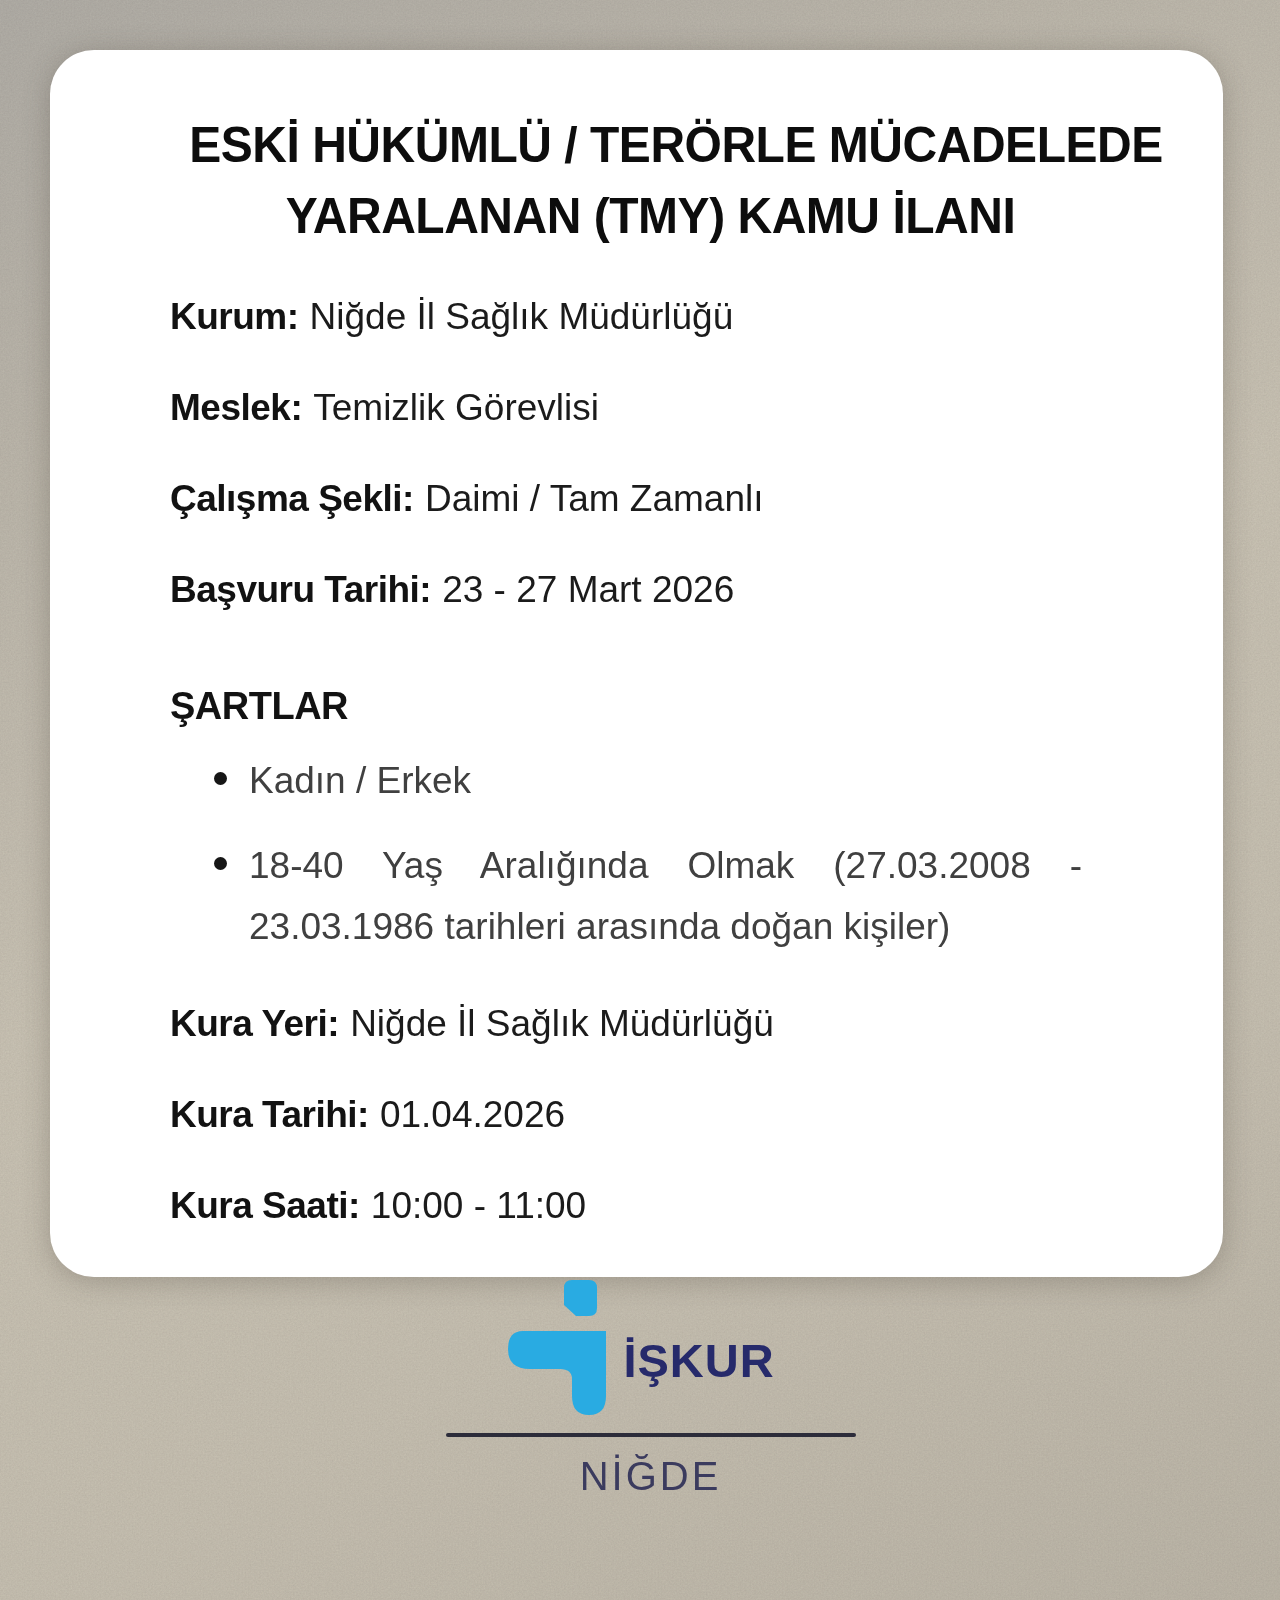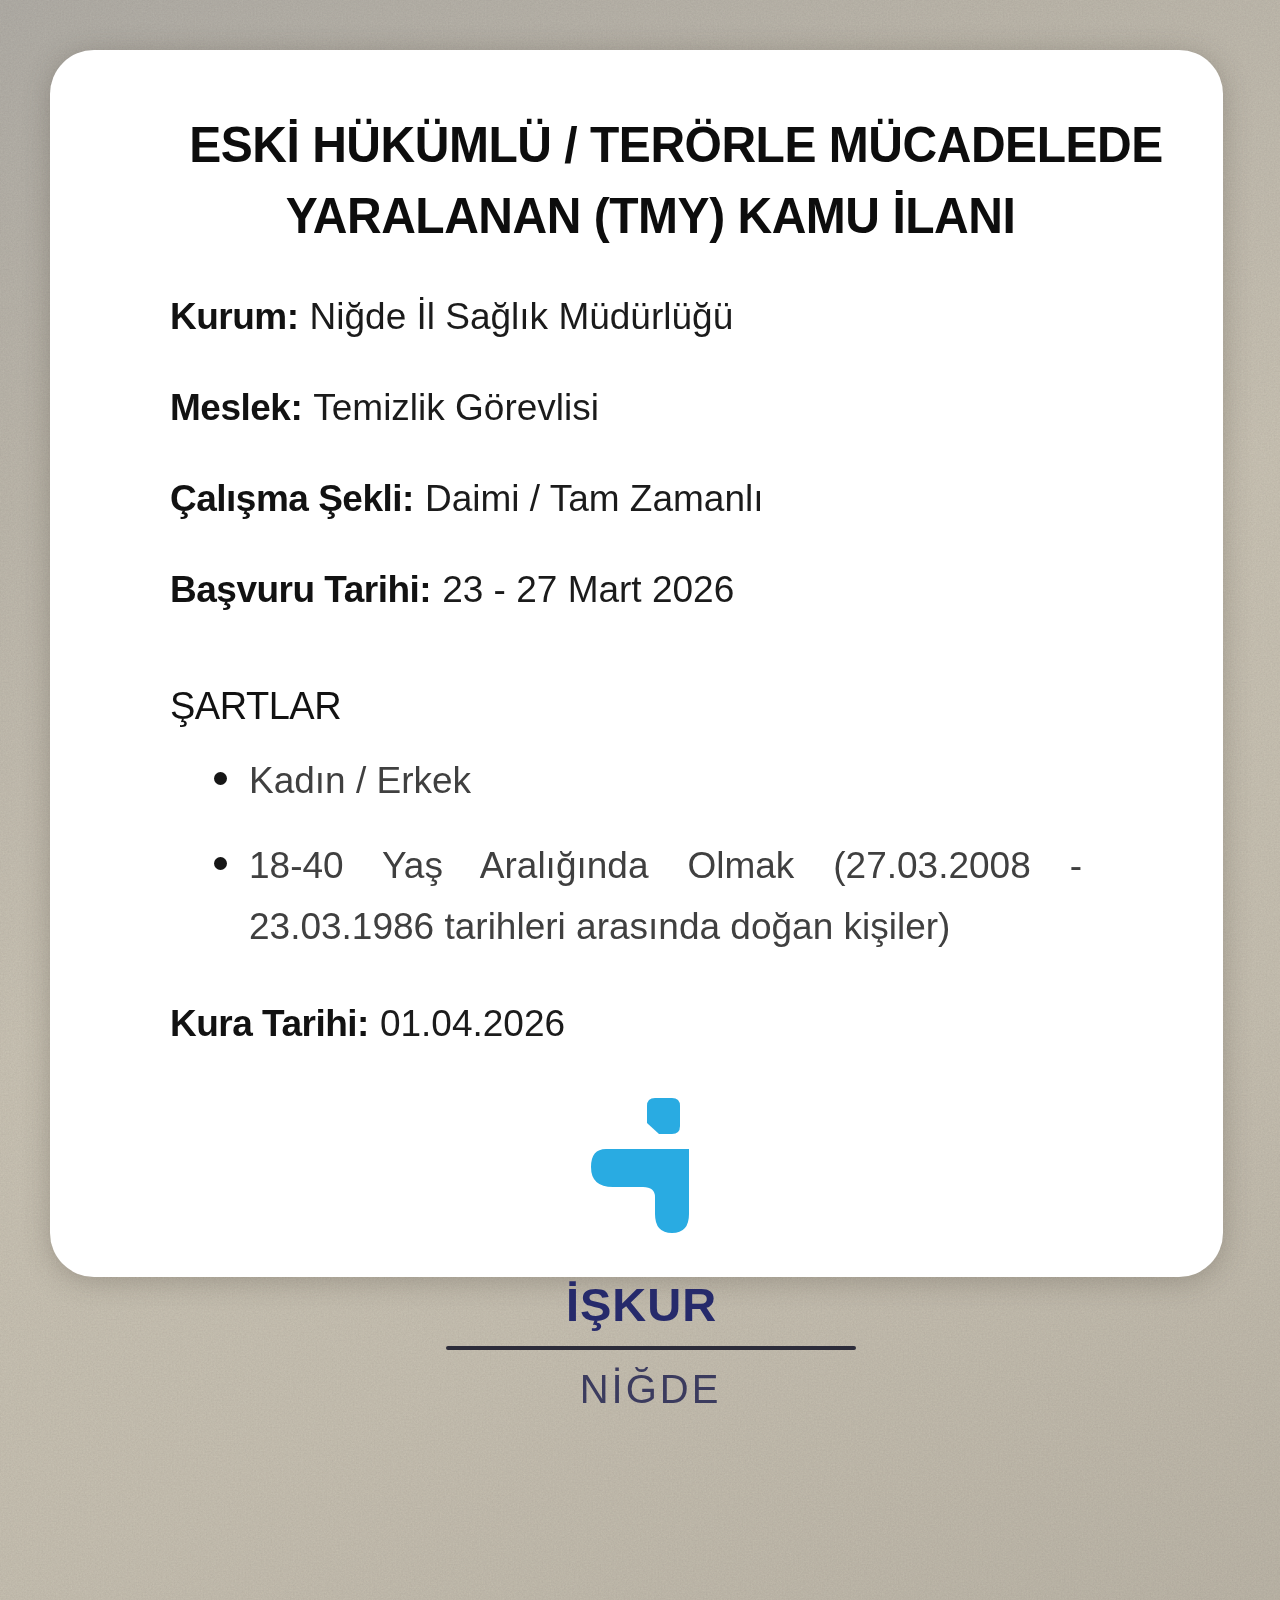--- a/index.html
+++ b/index.html
@@ -32,37 +32,37 @@
   }
   .title span{display:block;}
 
   
   .field{font-size:37px;line-height:42px;margin-bottom:49px;}
   .field .lbl{font-weight:700;margin-right:11px;letter-spacing:-0.5px;}
   .field .val{font-weight:400;color:#1b1b1b;}
 
   
   .conditions{margin-top:74px;}
-  .cond-heading{font-size:38px;font-weight:400;letter-spacing:-0.5px;margin-bottom:22px;}
+  .cond-heading{font-size:38px;font-weight:700;letter-spacing:-0.5px;margin-bottom:22px;}
   .cond-list{margin:0;padding:0;list-style:none;width:912px;}
   .cond-item{display:flex;align-items:flex-start;margin-bottom:24px;}
   .bullet-dot{
     width:13px;height:13px;border-radius:50%;background:#161616;
     margin:22px 22px 0 44px;flex:0 0 auto;
   }
   .cond-text{
     flex:1;font-size:37px;line-height:61px;font-weight:400;color:#404040;
     text-align:justify;
   }
 
   .footer-fields{margin-top:46px;}
 
   
   .logo-block{margin-top:34px;display:flex;flex-direction:column;align-items:center;}
-  .logo-row{display:flex;align-items:center;gap:14px;margin-left:-18px;flex-direction:column;}
+  .logo-row{display:flex;align-items:center;gap:14px;margin-left:-18px;}
   .logo-mark{width:101px;height:143px;display:block;}
   .logo-word{
     font-size:47px;font-weight:700;letter-spacing:1px;color:#262a6b;
     padding-top:26px;
   }
   .logo-divider{width:410px;height:4px;background:#2c2c3a;margin-top:14px;border-radius:2px;}
   .logo-province{
     margin-top:17px;font-size:40px;font-weight:400;letter-spacing:3px;color:#3b3b5e;
   }
 </style>
@@ -116,21 +116,27 @@
         </li>
         <li class="cond-item">
           <span class="bullet-dot"></span>
           <span class="cond-text">18-40 Yaş Aralığında Olmak (27.03.2008 - 23.03.1986 tarihleri arasında doğan kişiler)</span>
         </li>
       </ul>
     </div>
 
     <div class="footer-fields">
       <div class="field">
+        <span class="lbl">Kura Yeri:</span><span class="val">Niğde İl Sağlık Müdürlüğü</span>
+      </div>
+      <div class="field">
         <span class="lbl">Kura Tarihi:</span><span class="val">01.04.2026</span>
+      </div>
+      <div class="field">
+        <span class="lbl">Kura Saati:</span><span class="val">10:00 - 11:00</span>
       </div>
     </div>
 
     <div class="logo-block">
       <div class="logo-row">
         <svg class="logo-mark" viewBox="0 0 101 143" aria-hidden="true">
 
           <path d="M 64,4 H 81 Q 89,4 89,12 V 32 Q 89,40 81,40 H 68 L 56,29 V 12 Q 56,4 64,4 Z" fill="#29ABE2"></path>
 
           <path d="M 15,55 H 98 V 120 Q 98,139 81,139 Q 64,139 64,120 V 103 Q 64,93 52,93 H 22 Q 0,93 0,73 Q 0,55 15,55 Z" fill="#29ABE2"></path>

